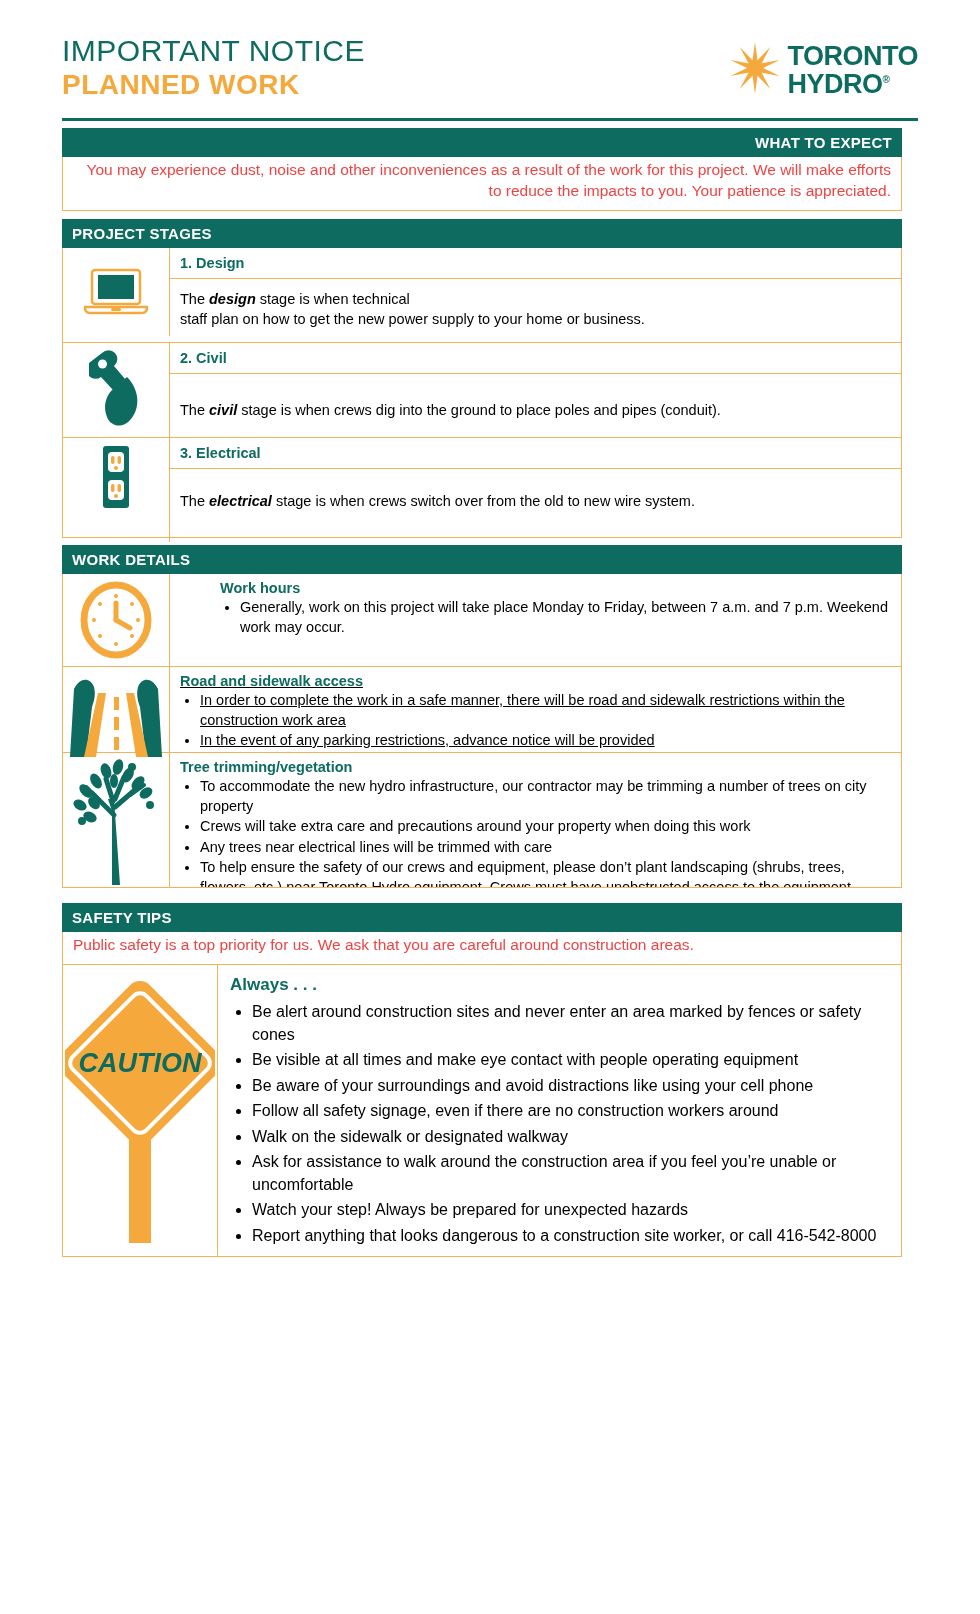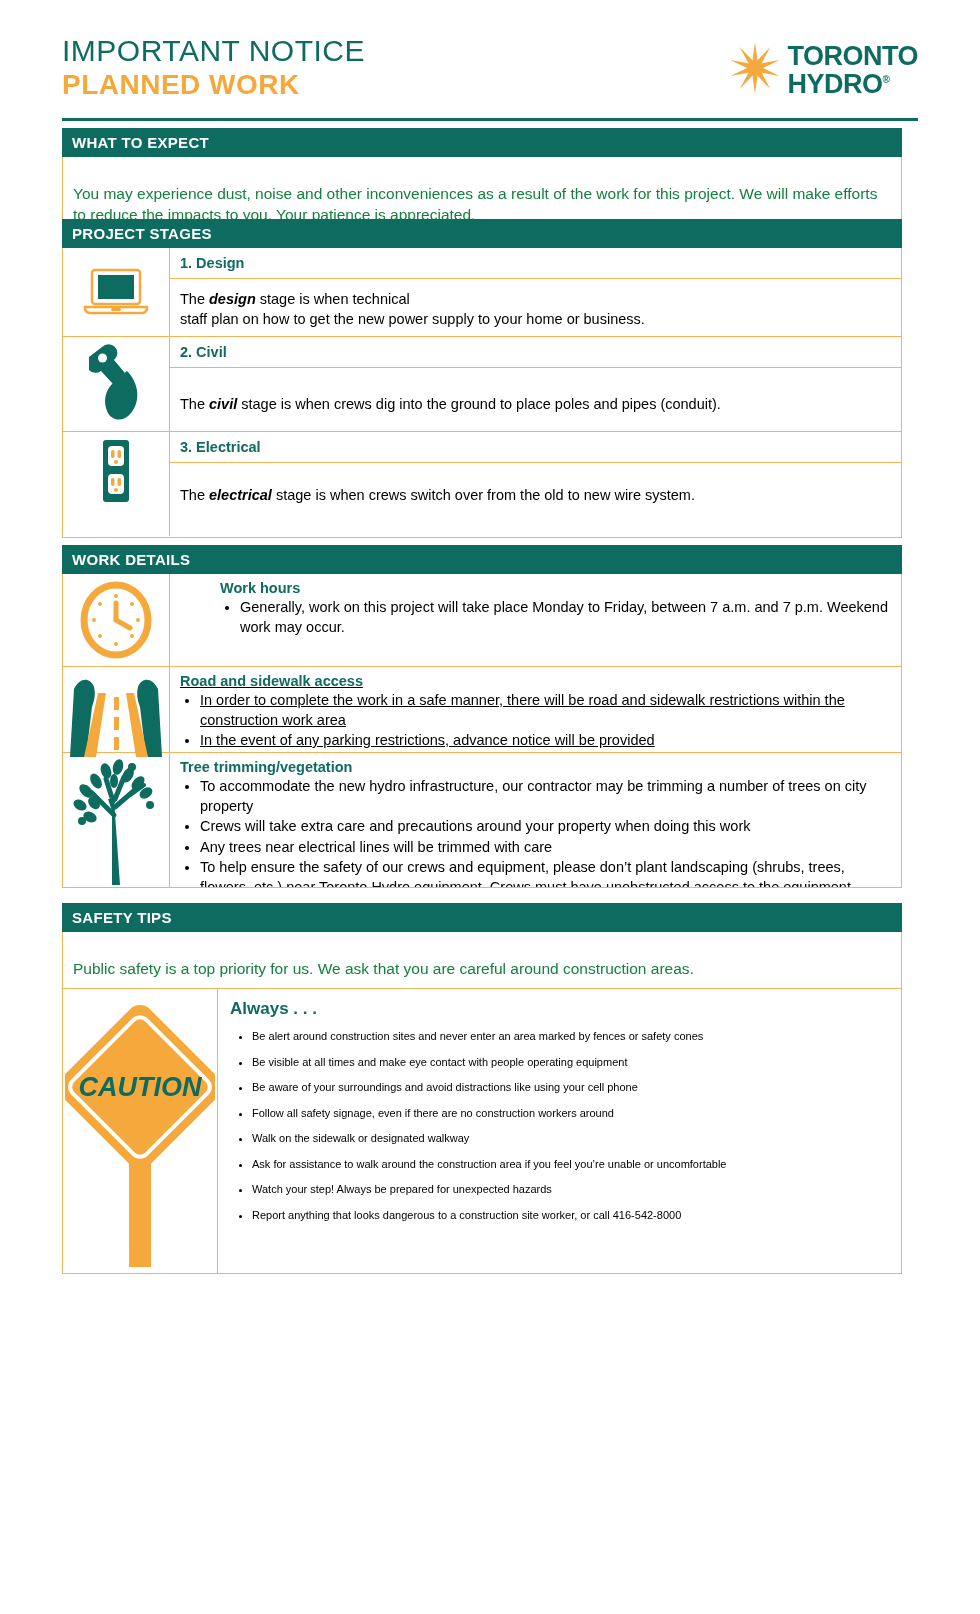--- a/index.html
+++ b/index.html
@@ -60,24 +60,24 @@
     height: 29px;
   }
 
   .box {
     border: 1px solid #f3b35a;
     border-top: none;
     background: #ffffff;
   }
 
   .intro {
-    color: #15803d;
+    color: #ef4444;
     font-size: 15.5px;
     line-height: 21px;
-    padding: 26px 10px 9px 10px;
+    padding: 2px 10px 9px 10px;
   }
 
   
   .row { display: flex; border-top: 1px solid #f3b35a; }
   .row:first-child { border-top: none; }
   .row-icon {
     width: 107px;
     min-width: 107px;
     border-right: 1px solid #f3b35a;
     display: flex;
@@ -113,21 +113,21 @@
     font-size: 14.5px;
     line-height: 19.5px;
   }
   ul.bullets li { margin: 0 0 1px 0; }
   .always-head {
     color: #0d6b5f; font-weight: bold; font-size: 17px;
     padding: 10px 0 6px 12px;
   }
   ul.safety {
     margin: 0; padding: 0 6px 6px 34px;
-    font-size: 11px; line-height: 22.5px;
+    font-size: 16px; line-height: 22.5px;
   }
   ul.safety li { margin-bottom: 3px; }
 
   .clip { overflow: hidden; }
 
   
   .ico { display: block; }
 </style>
 </head>
 <body>
@@ -158,21 +158,21 @@
       </svg>
       <div class="logo-text">
         <span class="lt1">TORONTO</span>
         <span class="lt2"><span>HYDRO</span><span class="logo-reg">®</span></span>
       </div>
     </div>
   </div>
 
   <div class="top-rule"></div>
 
-  <div class="section" style="top:128px;">
+  <div class="section" style="top:128px;text-align:right;">
     <div class="bar">WHAT TO EXPECT</div>
     <div class="box">
       <div class="intro">You may experience dust, noise and other inconveniences as a result of the work for this project. We will make efforts to reduce the impacts to you. Your patience is appreciated.</div>
     </div>
   </div>
 
   <div class="section" style="top:219px;">
     <div class="bar">PROJECT STAGES</div>
     <div class="box" style="height:290px;">
 
@@ -184,21 +184,21 @@
             <path d="M2 41 h62 a5 5 0 0 1 -5 6 H7 a5 5 0 0 1 -5 -6 z" fill="none" stroke="#f5a83c" stroke-width="2.5"></path>
             <rect x="28" y="42" width="10" height="3" rx="1.5" fill="#f5a83c"></rect>
           </svg>
         </div>
         <div class="row-body">
           <div class="stage-name">1. Design</div>
           <div class="stage-desc"><span>The </span><i>design</i><span>  stage is when technical<br>staff plan on how to get the new power supply to your home or business.</span></div>
         </div>
       </div>
 
-      <div class="row" style="height:95px;">
+      <div class="row" style="height:95px;margin-top:6px;">
         <div class="row-icon">
           <svg class="ico" width="54" height="82" viewBox="0 0 54 82">
             <path d="M13 4 a9 9 0 0 1 13 0 a9 9 0 0 1 -1 13 L36 30 L24 41 L12 28 a9 9 0 0 1 -12 -1 a9 9 0 0 1 0 -13 z" fill="#0d6b5f"></path>
             <circle cx="13.5" cy="15" r="4.5" fill="#ffffff"></circle>
             <path d="M24 40 L38 28 C50 40 52 58 42 70 C34 80 22 78 18 68 C14 58 16 48 24 40 z" fill="#0d6b5f"></path>
           </svg>
         </div>
         <div class="row-body">
           <div class="stage-name">2. Civil</div>
           <div class="stage-desc" style="padding-top:26px;"><span>The </span><i>civil</i><span> stage is when crews dig into the ground to place poles and pipes (conduit).</span></div>

